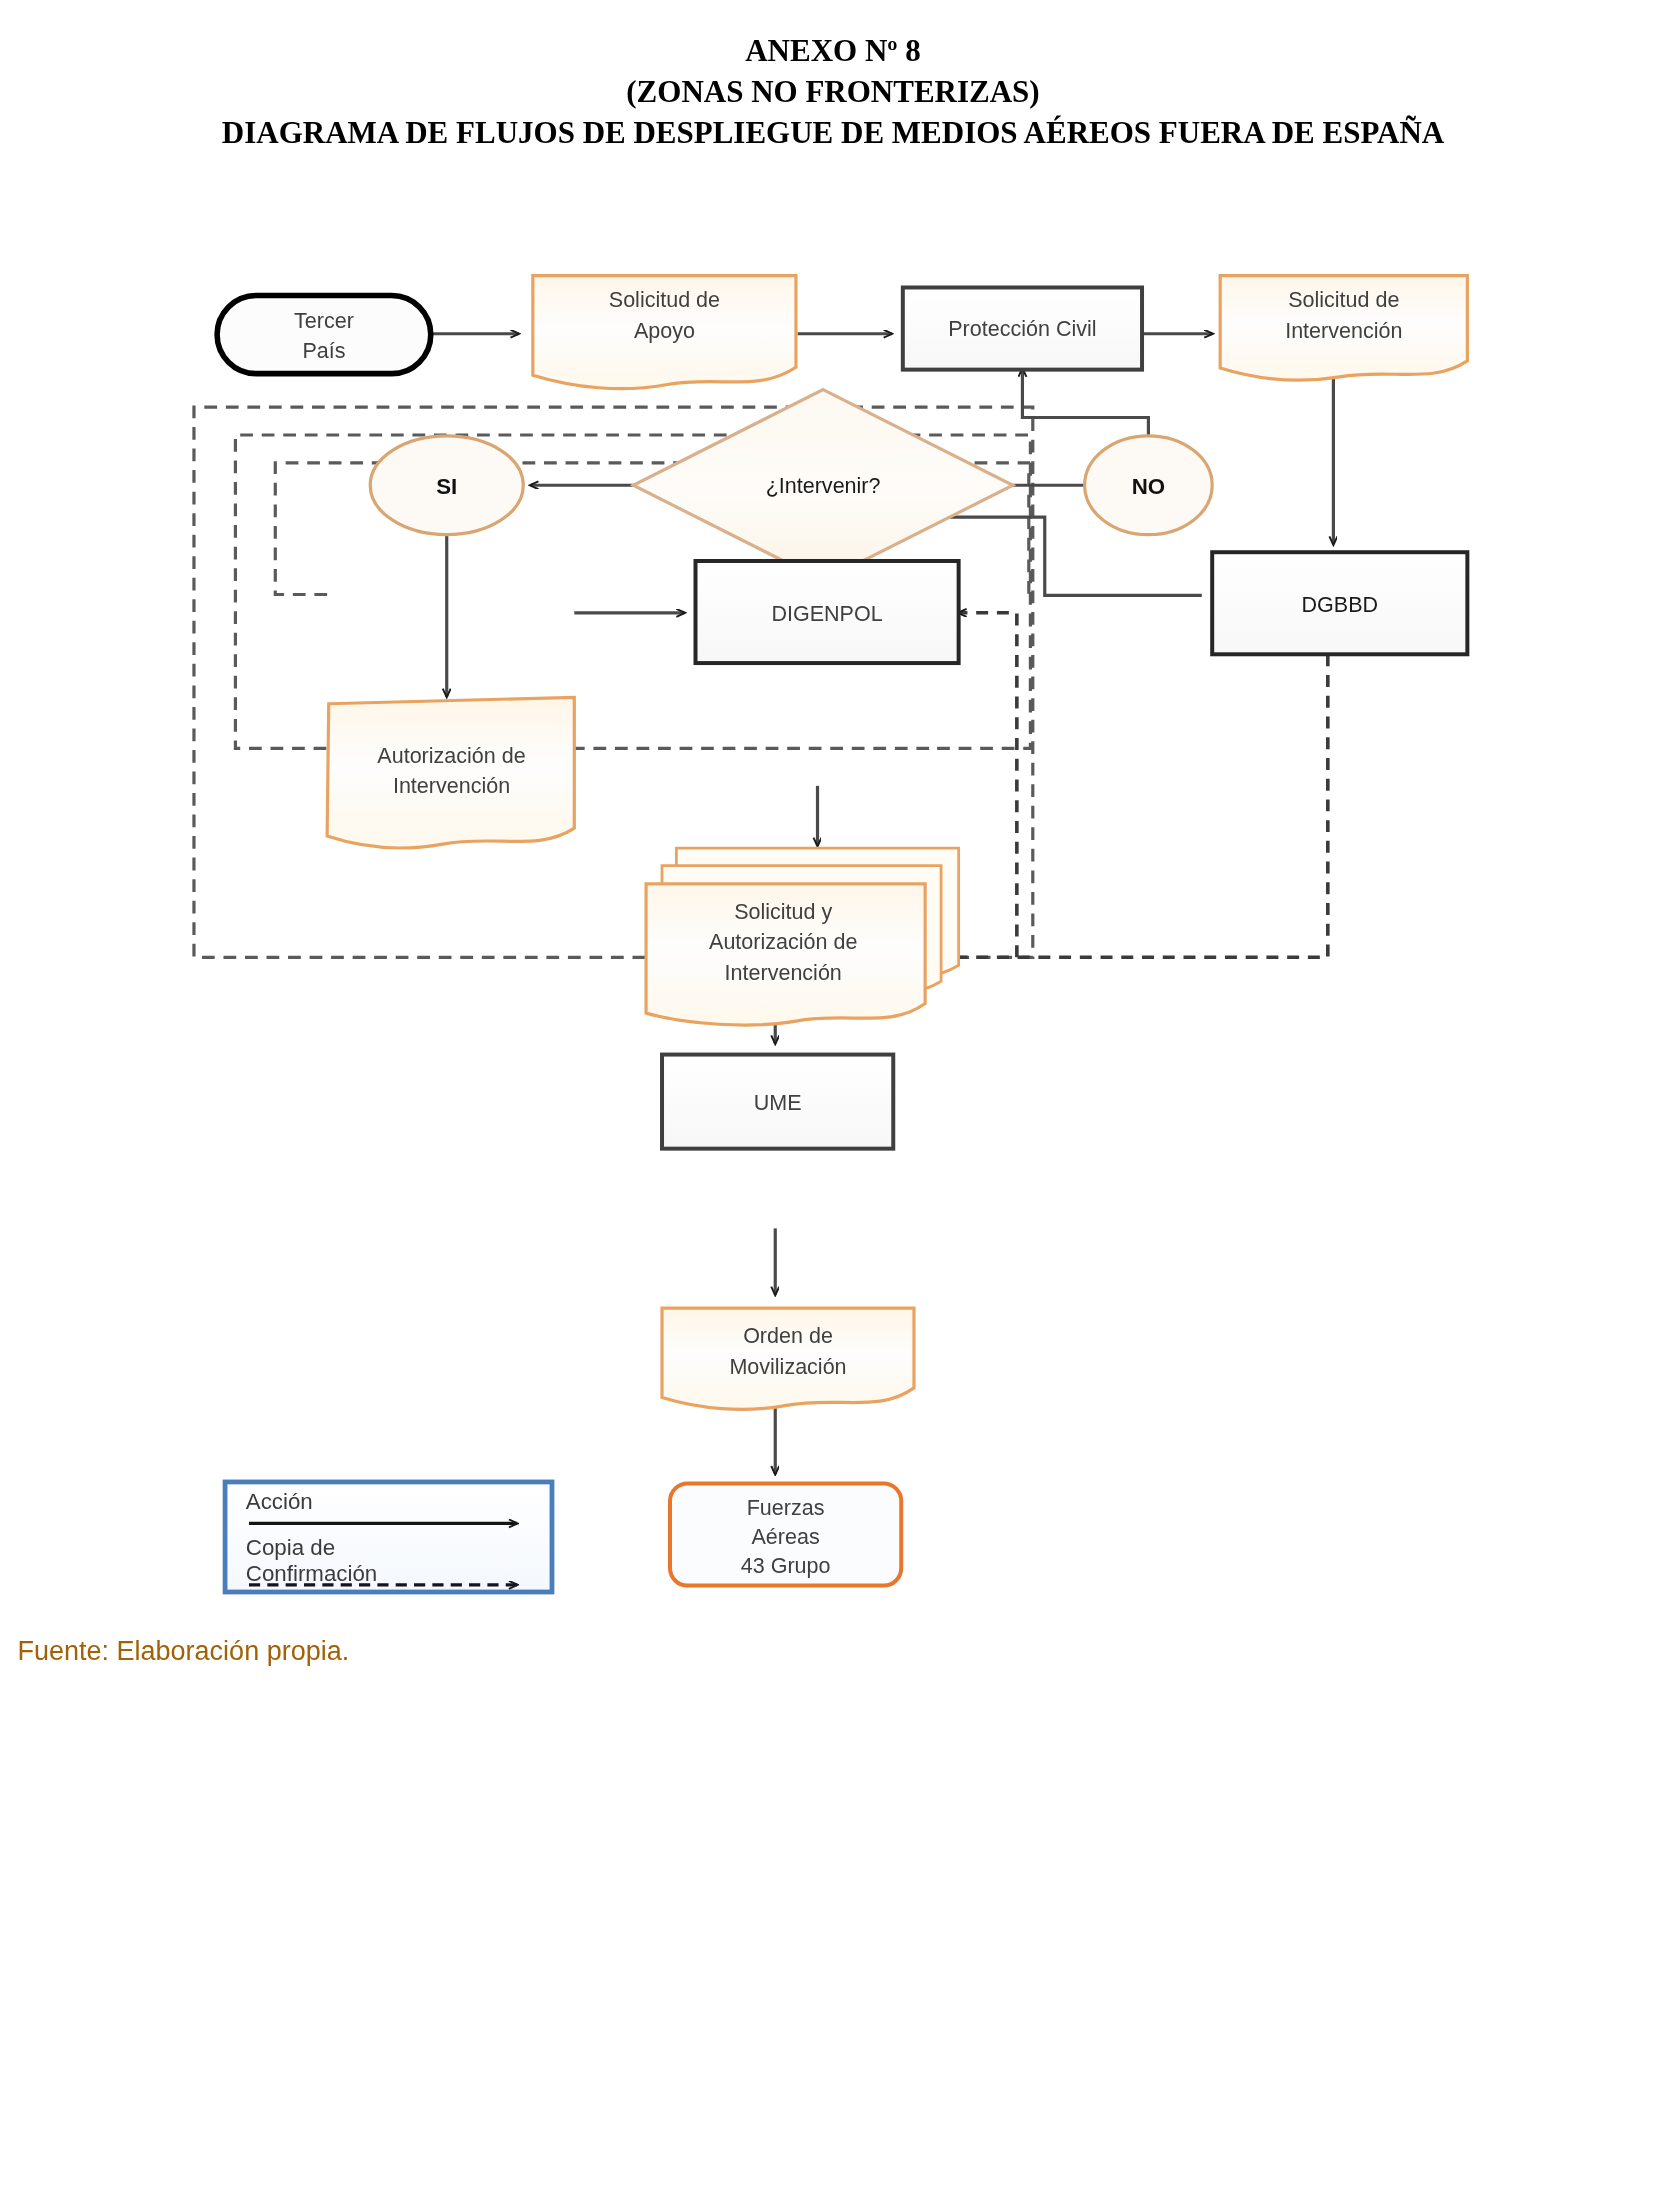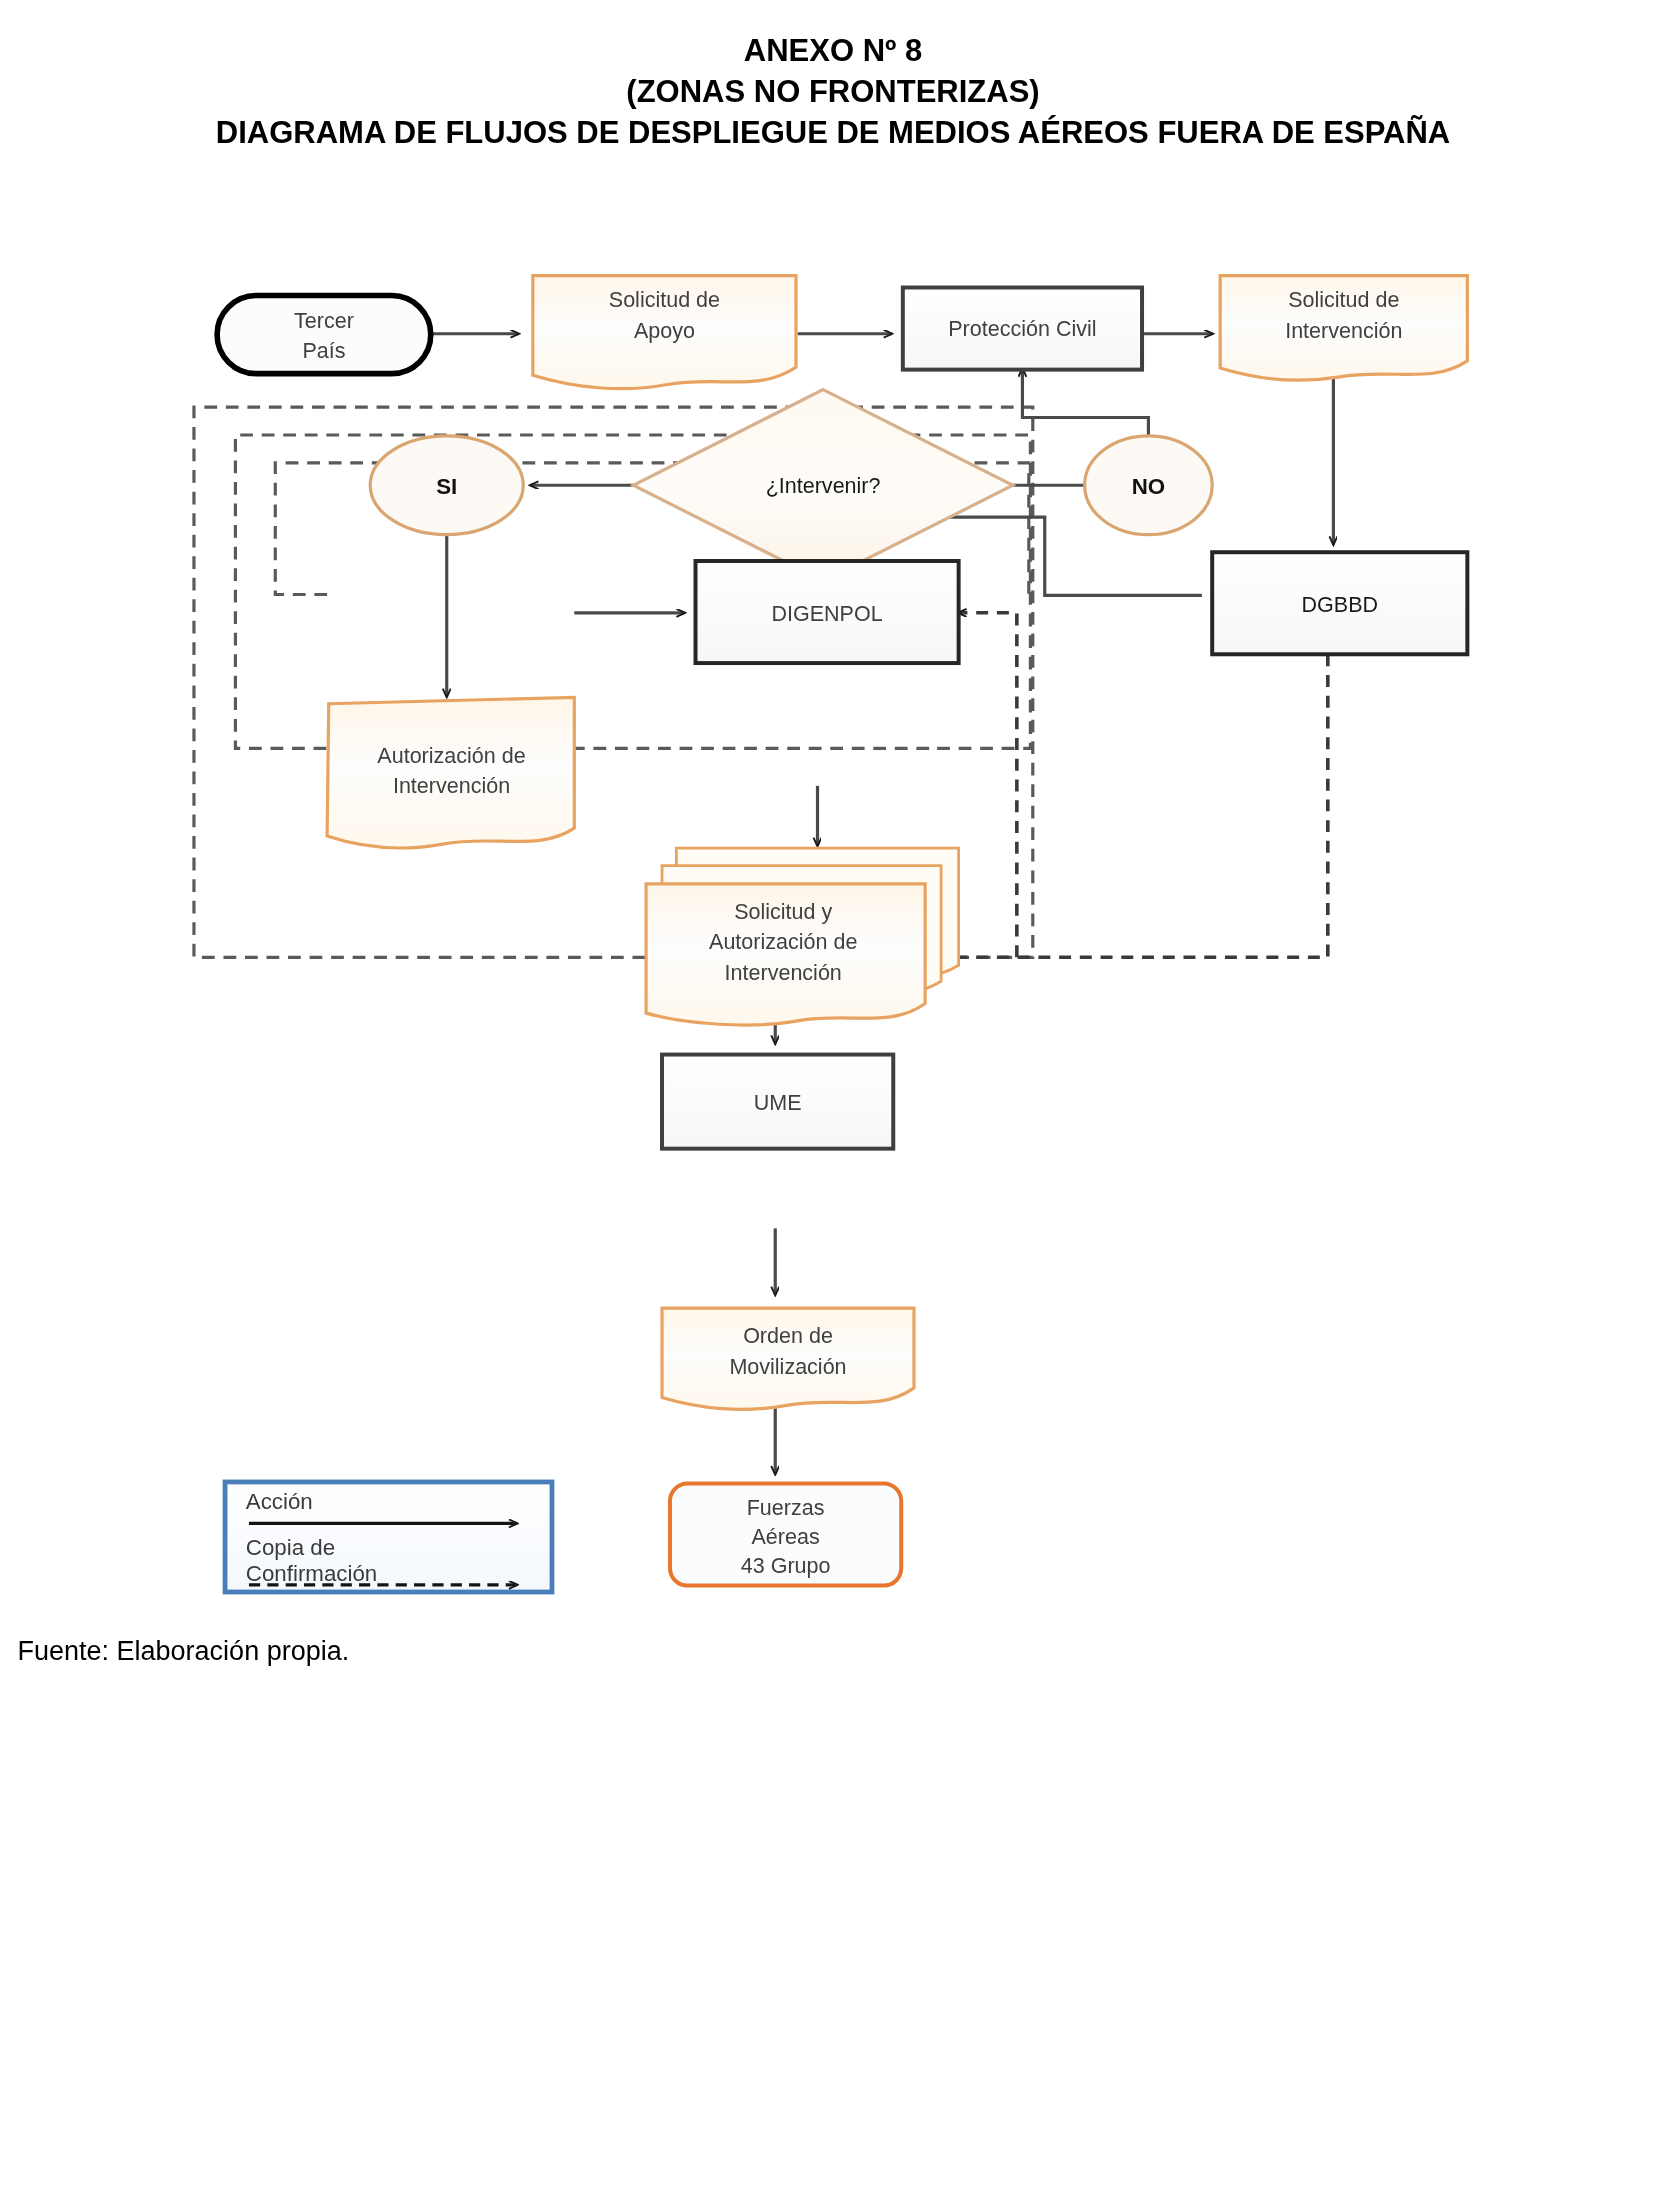--- a/index.html
+++ b/index.html
@@ -23,40 +23,41 @@
   .title-block {
     position: absolute;
     left: 0;
     top: 30px;
     width: 1666px;
     text-align: center;
     font-weight: bold;
     font-size: 31px;
     line-height: 41px;
     letter-spacing: 0px;
+    font-family: Liberation Serif, serif;
   }
   .title-line { display: block; }
   .title-line-1 { font-size: 31px; }
   .title-line-2 { font-size: 31px; }
   .title-line-3 { font-size: 31px; }
 
   .diagram {
     position: absolute;
     left: 16px;
     top: 136px;
     width: 1496px;
     height: 1515px;
   }
   .footer-note {
     position: absolute;
     left: 17.5px;
     top: 1635px;
     font-size: 27px;
     line-height: 32px;
-    color: #000000;
+    color: #a16207;
   }
   svg { display: block; }
   .nodetext {
     font-family: "Liberation Sans", sans-serif;
     fill: #404040;
     font-size: 27px;
     text-anchor: middle;
   }
   .nodetext-dark {
     font-family: "Liberation Sans", sans-serif;

